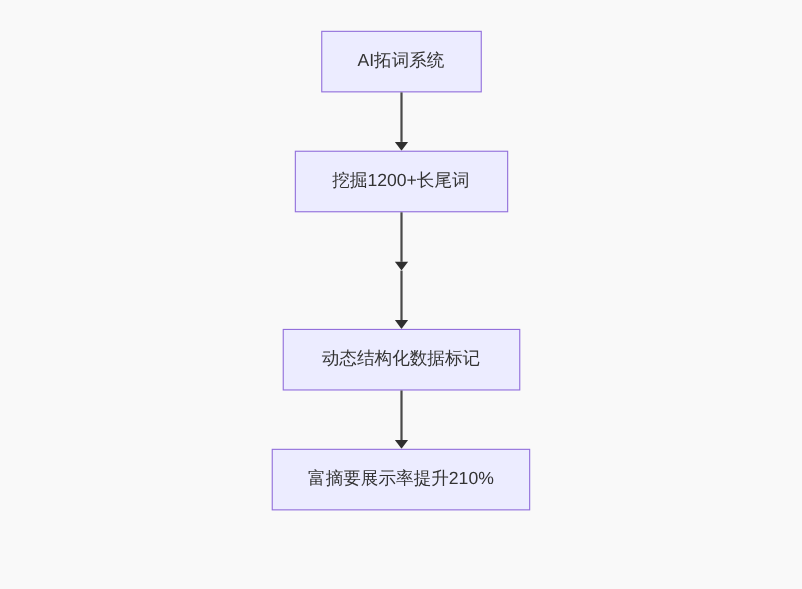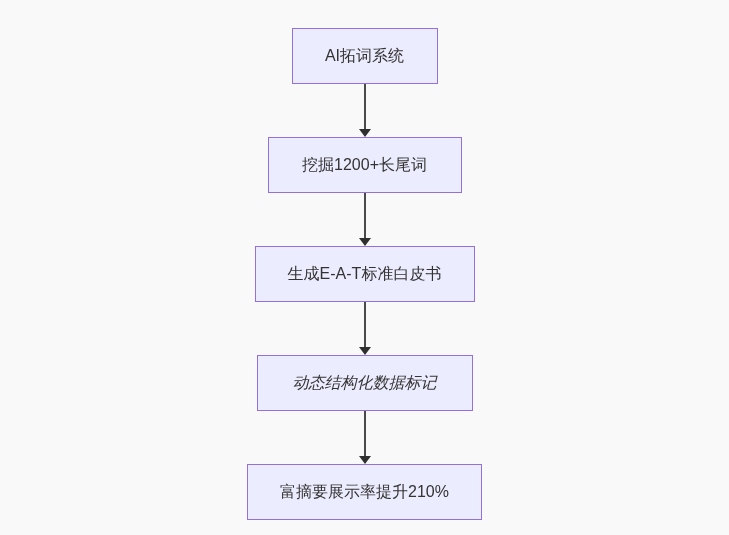--- a/index.html
+++ b/index.html
@@ -34,21 +34,21 @@
     color: #333333;
     font-size: 16px;
     line-height: 1.2;
     white-space: nowrap;
     flex-shrink: 0;
   }
   
   .node.n0 { min-width: 146px; }
   .node.n1 { min-width: 194px; align-items: center; }
   .node.n2 { min-width: 220px; }
-  .node.n3 { min-width: 216px; font-style: italic; }
+  .node.n3 { min-width: 216px; }
   .node.n4 { min-width: 235px; text-align: right; }
 
   .edge {
     height: 53px;
     display: flex;
     flex-direction: column;
     align-items: center;
     justify-content: flex-start;
     flex-shrink: 0;
   }
@@ -82,23 +82,20 @@
 
   <div class="node n1">
     <span>挖掘1200+长尾词</span>
   </div>
 
   <div class="edge">
     <div class="line"></div>
     <div class="arrowhead"></div>
   </div>
 
-  <div class="node n2">
-    <span>生成E-A-T标准白皮书</span>
-  </div>
 
   <div class="edge">
     <div class="line"></div>
     <div class="arrowhead"></div>
   </div>
 
   <div class="node n3">
     <span>动态结构化数据标记</span>
   </div>
 

